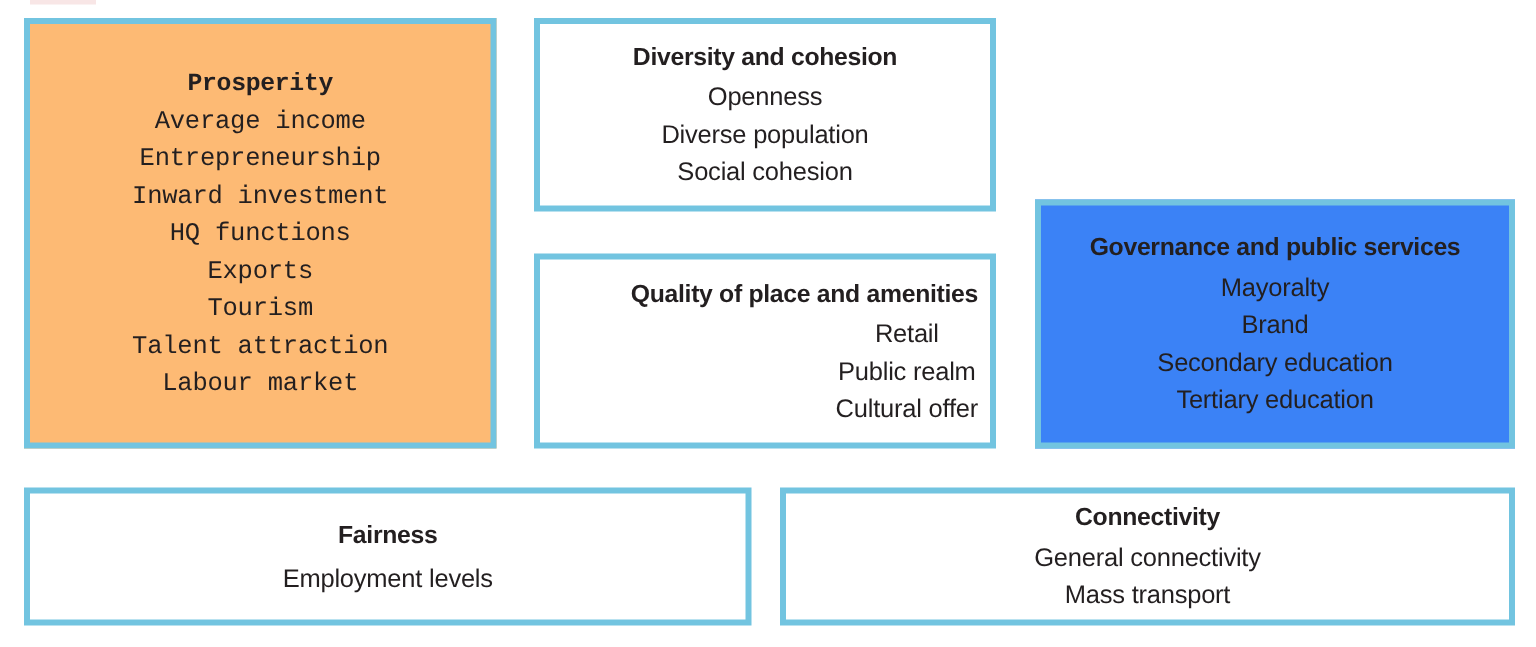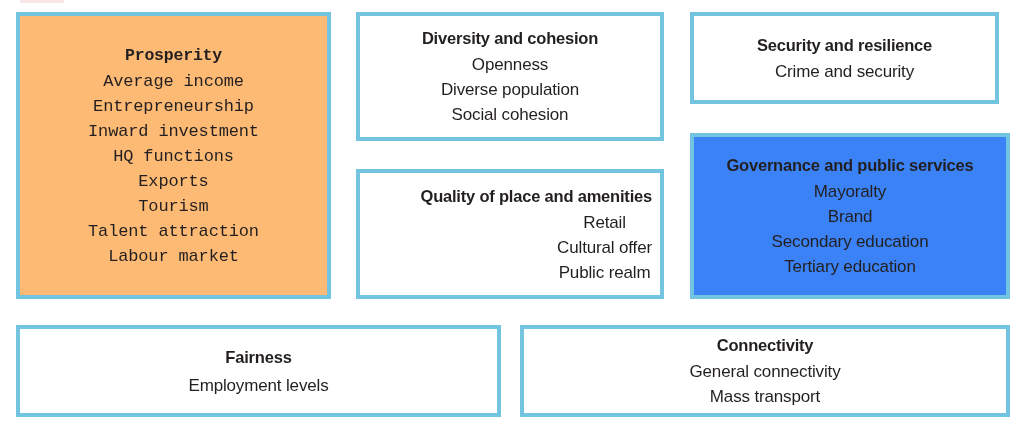--- a/index.html
+++ b/index.html
@@ -116,31 +116,25 @@
         <div class="box-item">Openness</div>
         <div class="box-item">Diverse population</div>
         <div class="box-item">Social cohesion</div>
       </div>
   </div>
 
   <div class="box" id="box-quality" style="border-color: rgb(114, 196, 224); background: rgb(255, 255, 255); align-items: flex-end;">
     <div class="box-title">Quality of place and amenities</div>
     <div class="box-items">
         <div class="box-item">Retail</div>
+        <div class="box-item">Public realm</div>
         <div class="box-item">Cultural offer</div>
-        <div class="box-item">Public realm</div>
       </div>
   </div>
 
-  <div class="box" id="box-security" style="border-color: rgb(114, 196, 224); background: rgb(255, 255, 255);">
-    <div class="box-title">Security and resilience</div>
-    <div class="box-items">
-        <div class="box-item">Crime and security</div>
-      </div>
-  </div>
 
   <div class="box" id="box-governance" style="border-color: rgb(114, 196, 224); background: #3b82f6;">
     <div class="box-title">Governance and public services</div>
     <div class="box-items">
         <div class="box-item">Mayoralty</div>
         <div class="box-item">Brand</div>
         <div class="box-item">Secondary education</div>
         <div class="box-item">Tertiary education</div>
       </div>
   </div>

